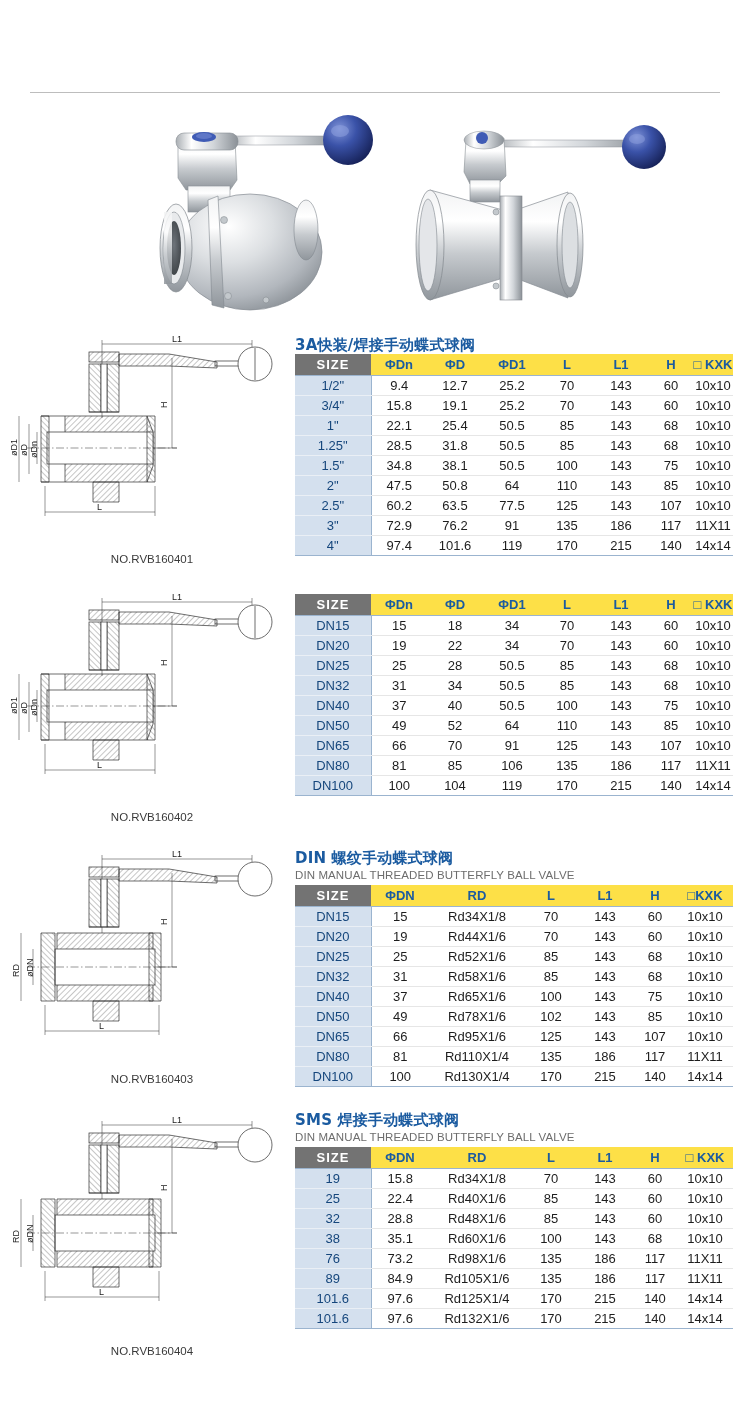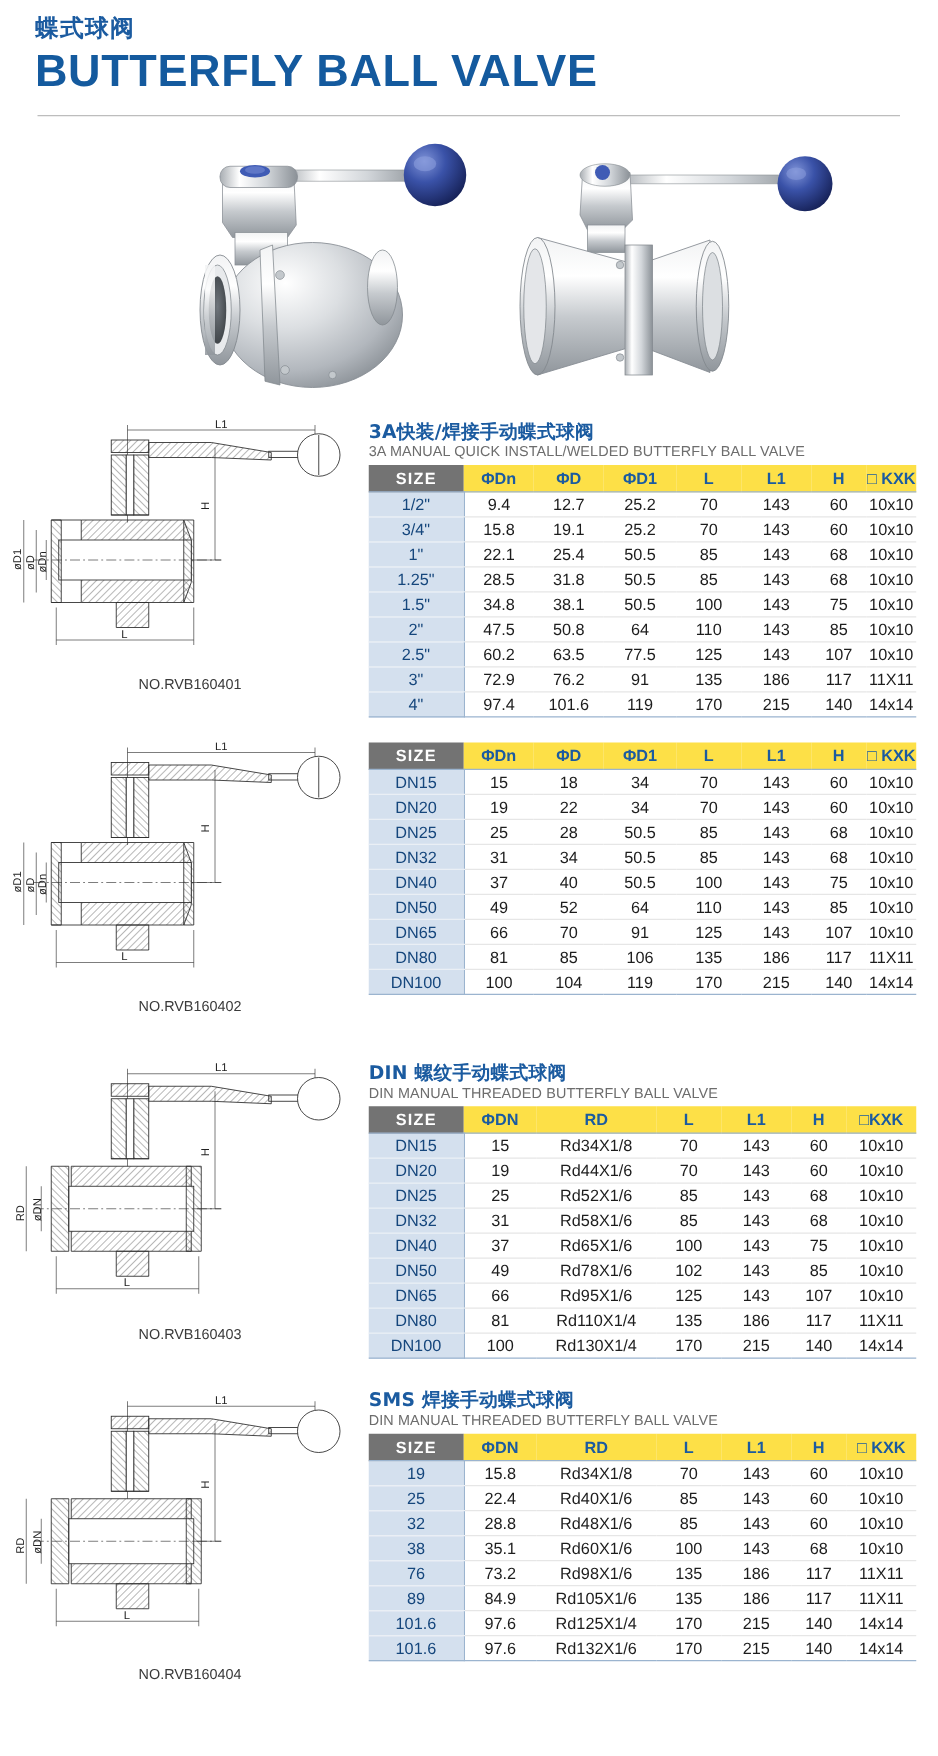--- a/index.html
+++ b/index.html
@@ -39,21 +39,21 @@
   .sec2 { top: 594px; height: 255px; }
   .sec3 { top: 849px; height: 262px; }
   .sec4 { top: 1111px; height: 280px; }
 
   .draw-col {
     position: absolute; left: 6px; top: 0; width: 292px; height: 100%;
   }
   .draw-svg { display: block; margin: 0 auto; }
   .draw-label {
     text-align: center; font-size: 11.5px; color: #3a3a3a;
-    font-family: "Liberation Sans", sans-serif; margin-top: 1px;
+    font-family: "Liberation Sans", sans-serif; margin-top: 12px;
   }
 
   .tbl-col { position: absolute; left: 295px; top: 0; width: 438px; }
 
   .sec-title-cn {
     font-size: 15px; font-weight: 700; color: #1b5ba0;
     font-family: "DejaVu Sans", sans-serif; line-height: 1.2;
     letter-spacing: 0.2px;
   }
   .sec-title-en {
@@ -150,24 +150,20 @@
         <stop offset="45%" stop-color="#3a52a8"></stop>
         <stop offset="100%" stop-color="#18245c"></stop>
       </radialGradient>
       <radialGradient id="bore" cx="50%" cy="45%" r="60%">
         <stop offset="0%" stop-color="#6f757b"></stop>
         <stop offset="100%" stop-color="#3d4246"></stop>
       </radialGradient>
     </defs>
   </svg>
 
-  <div class="header">
-    <div class="hdr-cn">蝶式球阀</div>
-    <div class="hdr-en">BUTTERFLY BALL VALVE</div>
-  </div>
   <div class="hdr-rule"></div>
 
   <div class="photos">
 
     <div class="photo a">
       <svg viewBox="0 0 300 222" width="300" height="222">
 
         <rect x="128" y="36" width="110" height="9" rx="4.5" fill="url(#steelh)" stroke="#8e9399" stroke-width="0.5"></rect>
 
         <circle cx="248" cy="40" r="25" fill="url(#knob)"></circle>
@@ -268,21 +264,20 @@
         <line class="dlt" x1="38" y1="176" x2="148" y2="176"></line>
         <line class="dlt" x1="38" y1="150" x2="38" y2="180"></line>
         <line class="dlt" x1="148" y1="150" x2="148" y2="180"></line>
         <text class="dtxt" x="90" y="174">L</text>
       </svg>
       <div class="draw-label">NO.RVB160401</div>
     </div>
 
     <div class="tbl-col">
       <div class="sec-title-cn">3A快装/焊接手动蝶式球阀</div>
-      <div class="sec-title-en">3A MANUAL QUICK INSTALL/WELDED BUTTERFLY BALL VALVE</div>
       <table class="spec">
         <colgroup>
             <col class="c-size">
             <col class="c-2">
             <col class="c-3">
             <col class="c-4">
             <col class="c-5">
             <col class="c-6">
             <col class="c-7">
             <col class="c-8">

